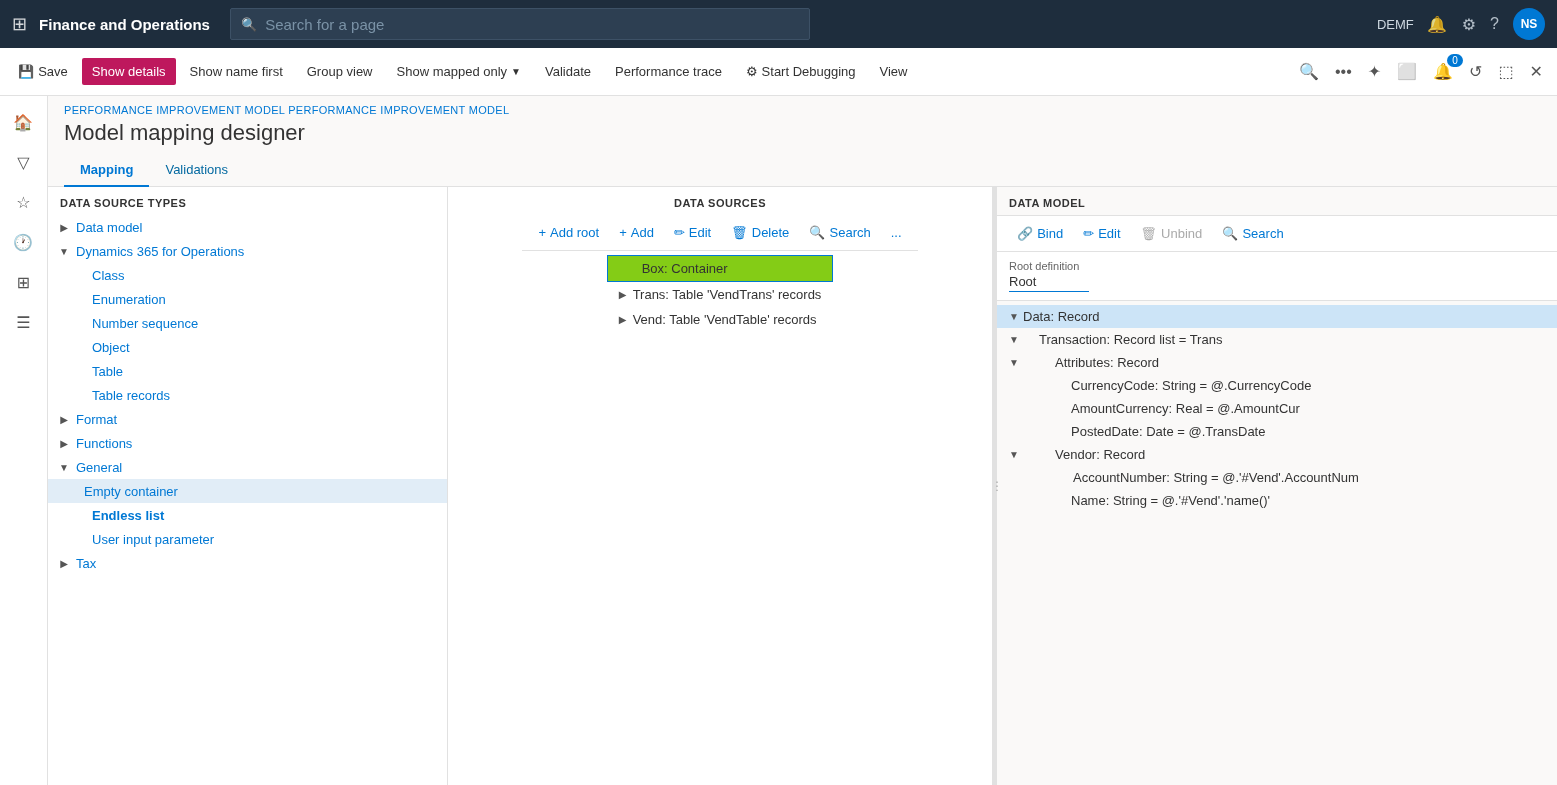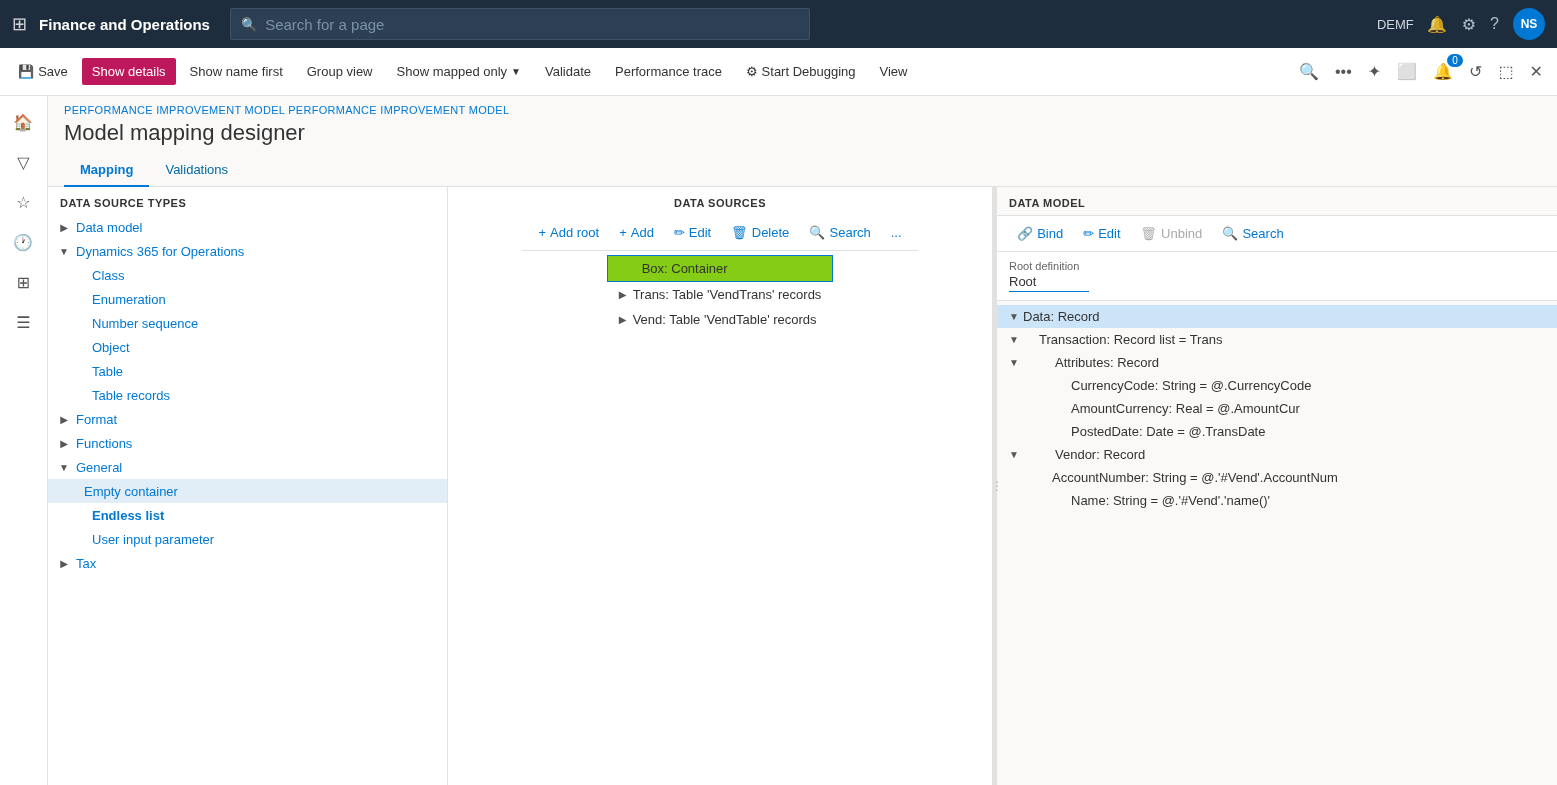--- a/index.html
+++ b/index.html
@@ -557,21 +557,21 @@
           <div class="dm-item">
             <span class="expander" style="width:14px;"></span>
             <span style="margin-left:48px;">PostedDate: Date = @.TransDate</span>
           </div>
           <div class="dm-item">
             <span class="expander">▼</span>
             <span style="margin-left:32px;">Vendor: Record</span>
           </div>
           <div class="dm-item">
             <span class="expander" style="width:14px;"></span>
-            <span style="margin-left:29px;">AccountNumber: String = @.'#Vend'.AccountNum</span>
+            <span style="margin-left:50px;">AccountNumber: String = @.'#Vend'.AccountNum</span>
           </div>
           <div class="dm-item">
             <span class="expander" style="width:14px;"></span>
             <span style="margin-left:48px;">Name: String = @.'#Vend'.'name()'</span>
           </div>
         </div>
       </div>
 
     </div>
   </div>

